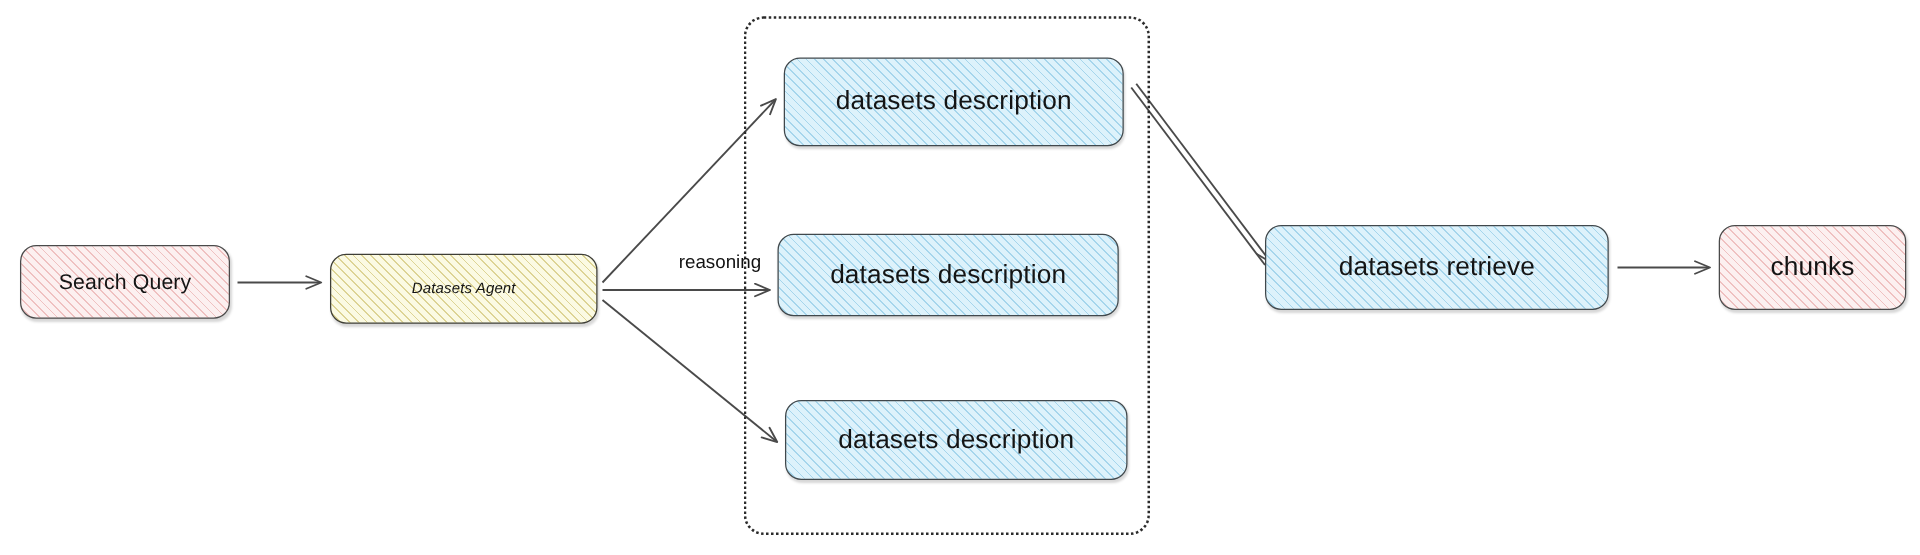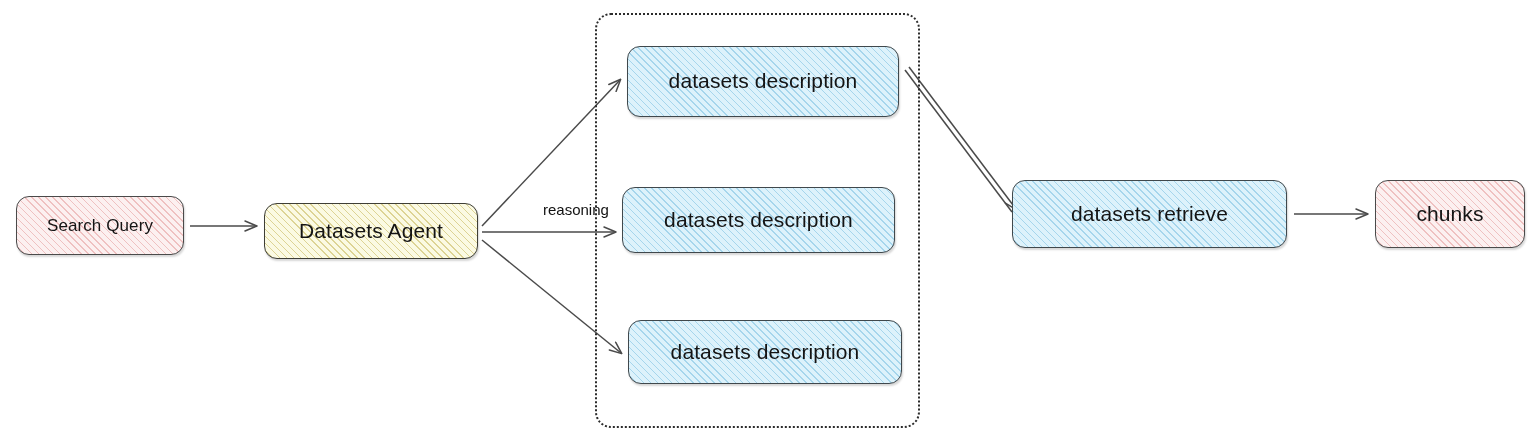--- a/index.html
+++ b/index.html
@@ -68,21 +68,21 @@
         45deg,
         rgba(120,190,224,.55) 0px,
         rgba(120,190,224,.55) 1px,
         rgba(255,255,255,0) 1px,
         rgba(255,255,255,0) 5px);
     border-color: #40484c;
   }
 
   
   #node-search-query  { left:16px;  top:196px; width:168px; height:59px;  font-size:17px; }
-  #node-datasets-agent{ left:264px; top:203px; width:214px; height:56px;  font-size:21px; }
+  #node-datasets-agent{ left:264px; top:203px; width:214px; height:56px;  font-size:12px;font-style:italic; }
   #node-desc-1        { left:627px; top:46px;  width:272px; height:71px;  font-size:21px; }
   #node-desc-2        { left:622px; top:187px; width:273px; height:66px;  font-size:21px; }
   #node-desc-3        { left:628px; top:320px; width:274px; height:64px;  font-size:21px; }
   #node-datasets-retrieve { left:1012px; top:180px; width:275px; height:68px; font-size:21px; }
   #node-chunks        { left:1375px; top:180px; width:150px; height:68px;  font-size:21px; }
 
   
   #group-container {
     position: absolute;
     left: 595px;

